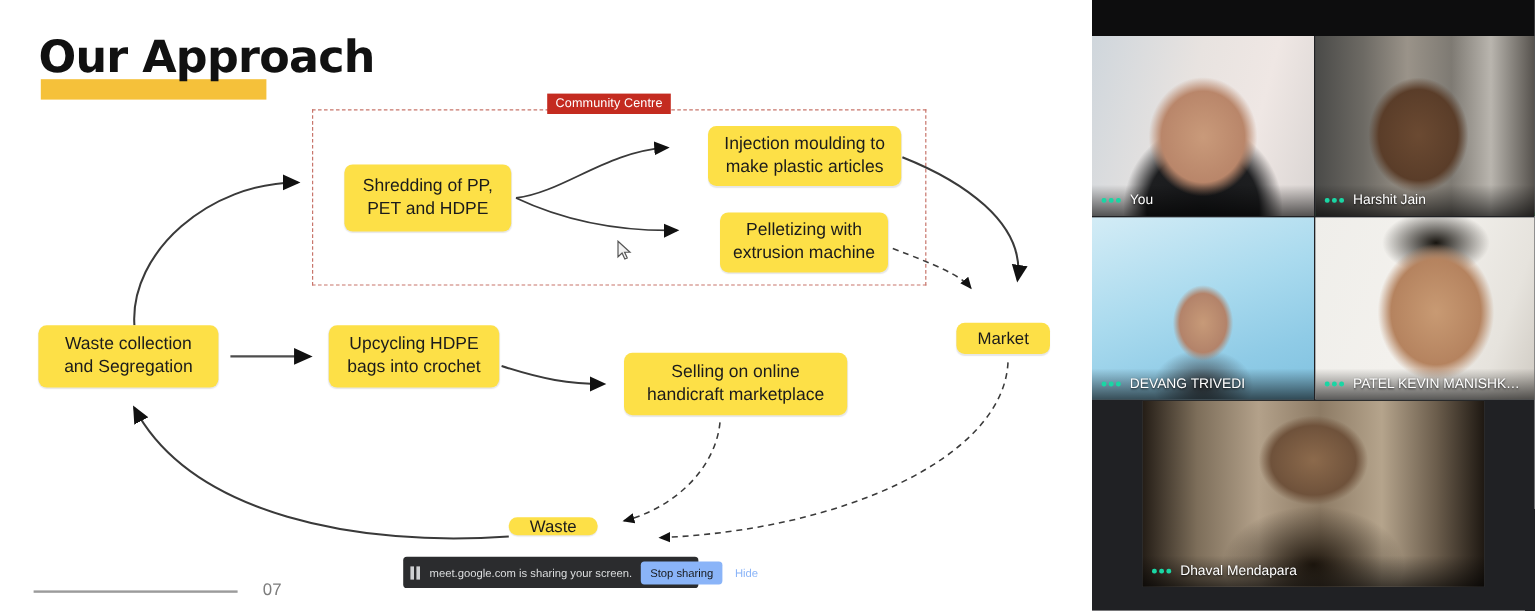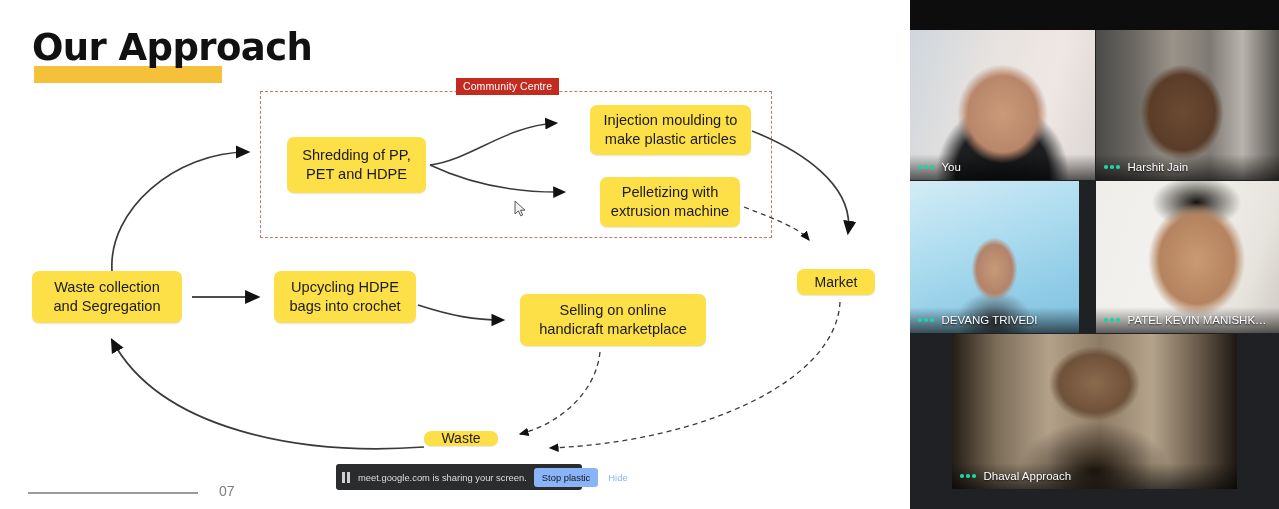--- a/index.html
+++ b/index.html
@@ -166,21 +166,21 @@
   .mic-dots i { width: 3.5px; height: 3.5px; border-radius: 50%; background: #1ad6a4; display: block; }
   .name-text {
     color: #ffffff; font-size: 11.5px;
     white-space: nowrap; overflow: hidden; text-overflow: ellipsis;
     text-shadow: 0 1px 2px rgba(0,0,0,.85);
   }
 
   
   #tile-you     { left: 0px;   top: 30px;  width: 185px; height: 150px; padding-left: 36px; }
   #tile-harshit { left: 186px; top: 30px;  width: 183px; height: 150px; }
-  #tile-devang  { left: 0px;   top: 181px; width: 169px; height: 152px; }
+  #tile-devang  { left: 0px;   top: 181px; width: 185px; height: 152px; }
   #tile-kevin   { left: 186px; top: 181px; width: 183px; height: 152px; }
   #tile-dhaval  { left: 42px;  top: 334px; width: 285px; height: 155px; }
 
   
   .v-you {
     background:
       radial-gradient(ellipse 34% 46% at 50% 56%, #c99a7a 0%, #b9866a 55%, rgba(185,134,106,0) 72%),
       radial-gradient(ellipse 46% 60% at 50% 96%, #17181a 0%, #1d1e20 55%, rgba(29,30,32,0) 78%),
       linear-gradient(105deg, #cfd6dc 0%, #e8e3e0 42%, #efe7e4 70%, #d9d4d2 100%);
   }
@@ -285,21 +285,21 @@
     <svg id="cursor" viewBox="0 0 14 18" xmlns="http://www.w3.org/2000/svg">
       <path d="M1,1 L1,14 L4.4,10.9 L6.7,15.8 L8.7,14.9 L6.5,10.2 L11,10.2 Z" fill="#f2f2f2" stroke="#555" stroke-width="1"></path>
     </svg>
 
     <div id="share-bar">
       <span class="pause-icon">
           <i></i>
           <i></i>
         </span>
       <span class="share-text">meet.google.com is sharing your screen.</span>
-      <button class="stop-btn">Stop plastic</button>
+      <button class="stop-btn">Stop sharing</button>
       <button class="hide-btn">Hide</button>
     </div>
   </div>
 
   <div id="meet">
     <div id="meet-topbar"></div>
 
     <div class="tile" id="tile-you">
       <div class="vid v-you"></div>
       <div class="name-strip">
@@ -349,18 +349,18 @@
     </div>
 
     <div class="tile" id="tile-dhaval">
       <div class="vid v-dhaval"></div>
       <div class="name-strip">
         <span class="mic-dots">
             <i></i>
             <i></i>
             <i></i>
           </span>
-        <span class="name-text">Dhaval Approach</span>
+        <span class="name-text">Dhaval Mendapara</span>
       </div>
     </div>
   </div>
 
 </div>
 
 </body></html>

